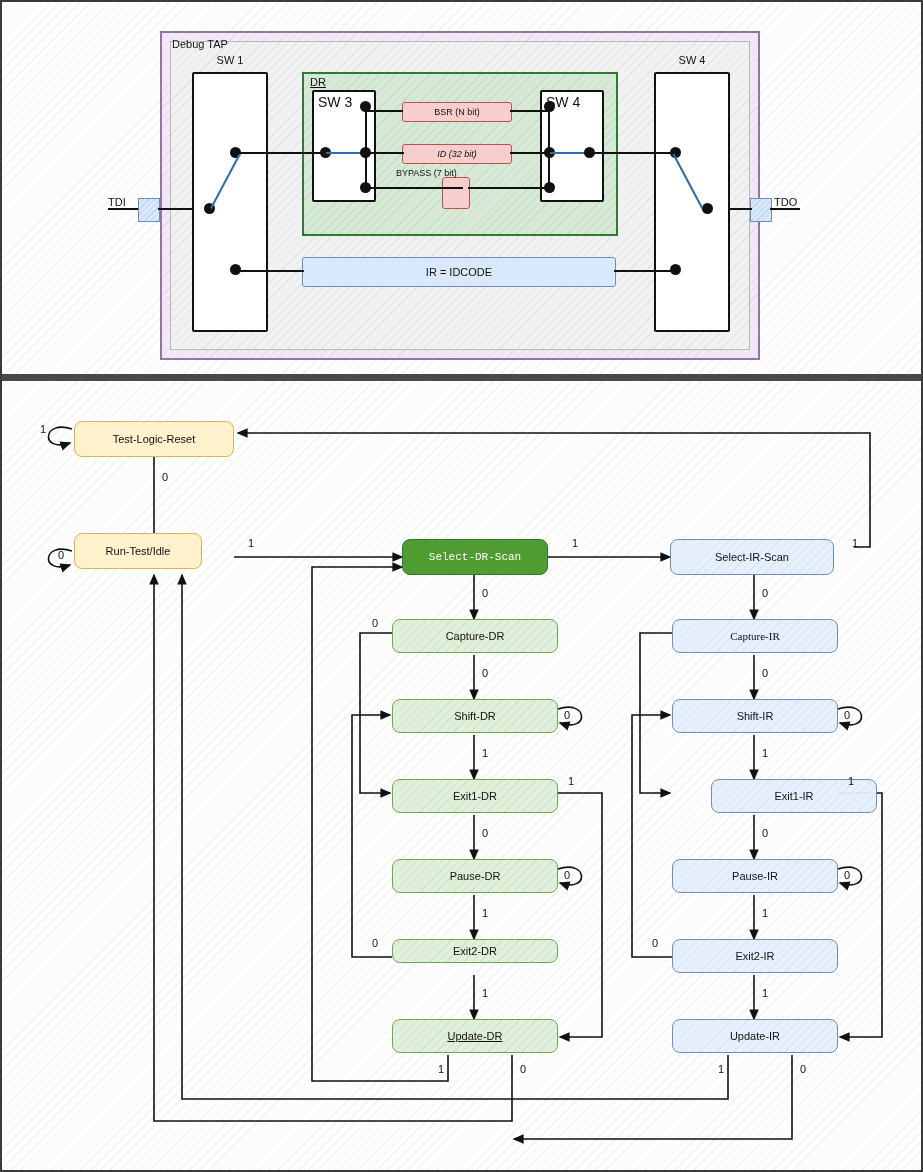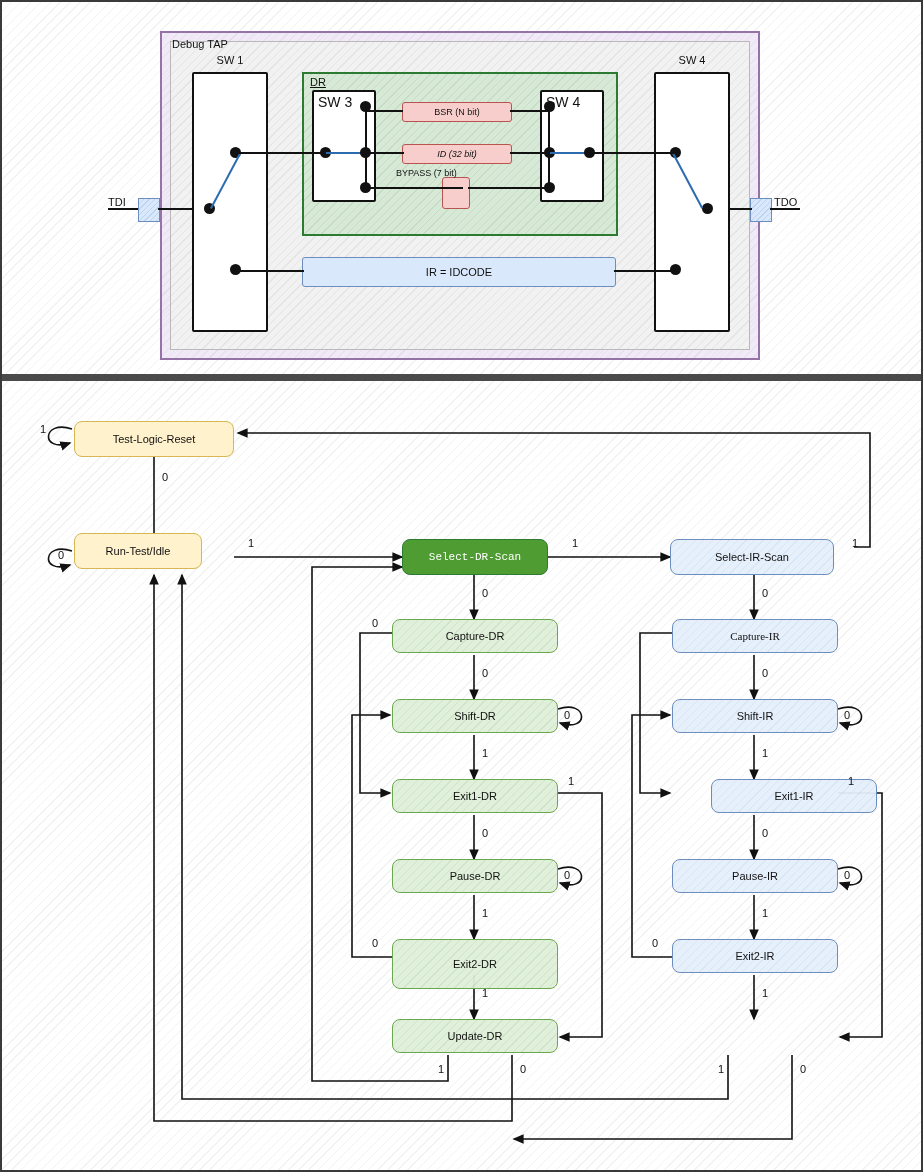--- a/index.html
+++ b/index.html
@@ -230,28 +230,29 @@
 
     <div class="node n-yellow" style="left:72px;top:40px;width:160px;height:36px;">Test-Logic-Reset</div>
     <div class="node n-yellow" style="left:72px;top:152px;width:128px;height:36px;">Run-Test/Idle</div>
     <div class="node n-green-solid" style="left:400px;top:158px;width:146px;height:36px;">Select-DR-Scan</div>
     <div class="node n-blue" style="left:668px;top:158px;width:164px;height:36px;">Select-IR-Scan</div>
 
     <div class="node n-green" style="left:390px;top:238px;width:166px;height:34px;">Capture-DR</div>
     <div class="node n-green" style="left:390px;top:318px;width:166px;height:34px;">Shift-DR</div>
     <div class="node n-green" style="left:390px;top:398px;width:166px;height:34px;">Exit1-DR</div>
     <div class="node n-green" style="left:390px;top:478px;width:166px;height:34px;">Pause-DR</div>
-    <div class="node n-green" style="left:390px;top:558px;width:166px;height:50px;">Exit2-DR</div>
-    <div class="node n-green" style="left:390px;top:638px;width:166px;height:34px;">Update-DR</div>
+    <div class="node n-green" style="left:390px;top:558px;width:166px;height:24px;">Exit2-DR</div>
+    <div class="node n-green" style="left:390px;top:638px;width:166px;height:34px;text-decoration:underline;">Update-DR</div>
 
     <div class="node n-blue" style="left:670px;top:238px;width:166px;height:34px;font-family:Liberation Serif, serif;">Capture-IR</div>
     <div class="node n-blue" style="left:670px;top:318px;width:166px;height:34px;">Shift-IR</div>
     <div class="node n-blue" style="left:670px;top:398px;width:166px;height:34px;margin-left:39px;">Exit1-IR</div>
     <div class="node n-blue" style="left:670px;top:478px;width:166px;height:34px;">Pause-IR</div>
     <div class="node n-blue" style="left:670px;top:558px;width:166px;height:34px;">Exit2-IR</div>
+    <div class="node n-blue" style="left:670px;top:638px;width:166px;height:34px;">Update-IR</div>
 
     <div class="elbl" style="left:38px;top:42px;">1</div>
     <div class="elbl" style="left:160px;top:90px;">0</div>
     <div class="elbl" style="left:56px;top:168px;">0</div>
     <div class="elbl" style="left:246px;top:156px;">1</div>
     <div class="elbl" style="left:570px;top:156px;">1</div>
     <div class="elbl" style="left:850px;top:156px;">1</div>
 
     <div class="elbl" style="left:480px;top:206px;">0</div>
     <div class="elbl" style="left:480px;top:286px;">0</div>

